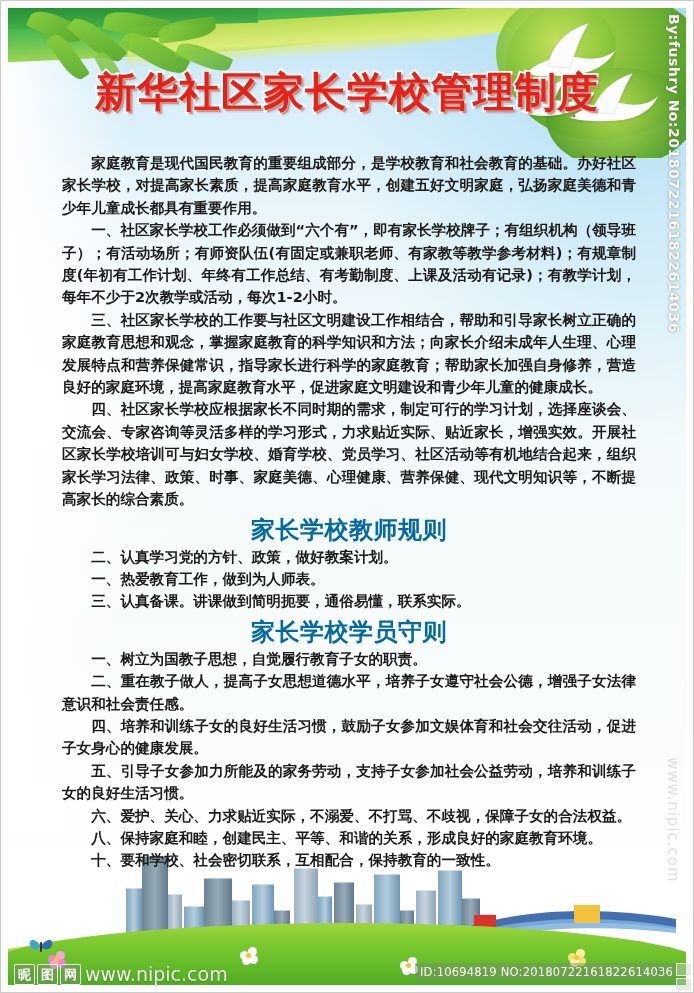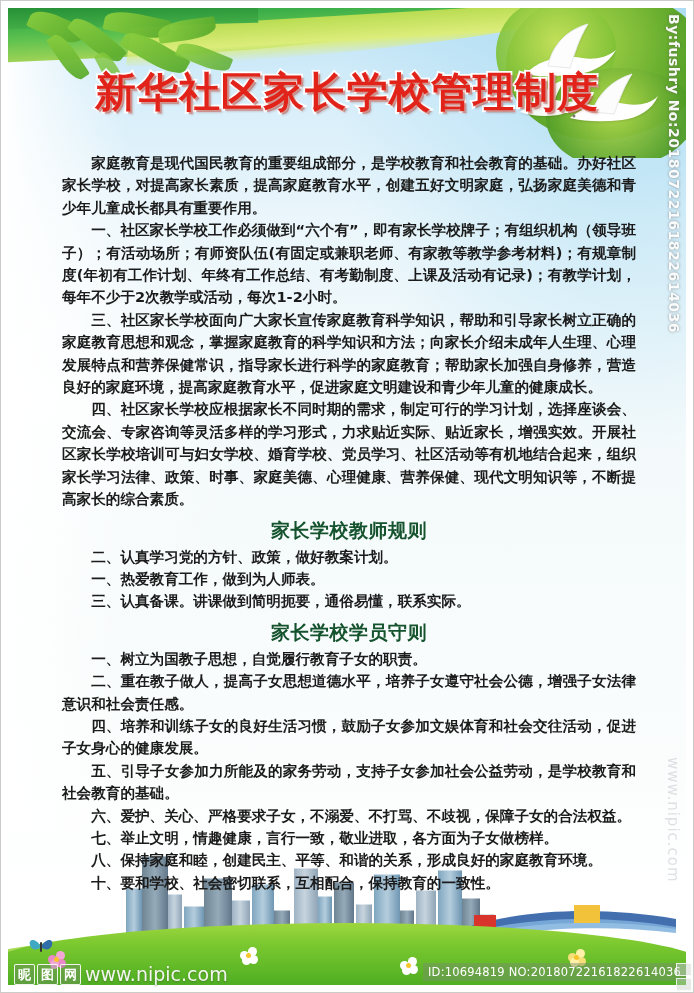--- a/index.html
+++ b/index.html
@@ -147,22 +147,22 @@
   }
   .para {
     margin: 0;
     text-indent: 2em;
     text-align: justify;
     font-weight: 700;
   }
   .section-head {
     margin: 6px 0 3px 0;
     text-align: center;
-    color: #14532d;
-    font-size: 19px;
+    color: #0369a1;
+    font-size: 24px;
     font-weight: 700;
     line-height: 26px;
     letter-spacing: 0.5px;
     text-indent: 0;
   }
 
   
   .bottom-scene {
     position: absolute;
     left: 8px; right: 8px; bottom: 8px;
@@ -265,21 +265,21 @@
   }
   .wm-url {
     font-size: 19px;
     font-weight: 400;
     color: rgba(255,255,255,0.92);
     text-shadow: 0 1px 2px rgba(60,80,40,0.5);
     font-family: "DejaVu Sans", "Liberation Sans", sans-serif;
   }
   .wm-id {
     position: absolute;
-    right: 8px; bottom: 12px;
+    right: 16px; bottom: 12px;
     z-index: 45;
     font-size: 11.5px;
     color: #ffffff;
     background: rgba(120,140,110,0.45);
     padding: 2px 5px;
     letter-spacing: 0.2px;
     font-family: "DejaVu Sans", "Liberation Sans", sans-serif;
   }
   .wm-corner-icons {
     position: absolute;
@@ -345,35 +345,34 @@
     </svg>
   </div>
 
   <div class="title-wrap">
     <div class="poster-title">新华社区家长学校管理制度</div>
   </div>
 
   <div class="content">
     <p class="para">家庭教育是现代国民教育的重要组成部分，是学校教育和社会教育的基础。办好社区家长学校，对提高家长素质，提高家庭教育水平，创建五好文明家庭，弘扬家庭美德和青少年儿童成长都具有重要作用。</p>
     <p class="para">一、社区家长学校工作必须做到“六个有”，即有家长学校牌子；有组织机构（领导班子）；有活动场所；有师资队伍(有固定或兼职老师、有家教等教学参考材料)；有规章制度(年初有工作计划、年终有工作总结、有考勤制度、上课及活动有记录)；有教学计划，每年不少于2次教学或活动，每次1-2小时。</p>
-    <p class="para">三、社区家长学校面向广大家长宣传家庭教育科学知识，帮助和引导家长树立正确的家庭教育思想和观念，掌握家庭教育的科学知识和方法；向家长介绍未成年人生理、心理发展特点和营养保健常识，指导家长进行科学的家庭教育；帮助家长加强自身修养，营造良好的家庭环境，提高家庭教育水平，促进家庭文明建设和青少年儿童的健康成长。</p>
+    <p class="para">三、社区家长学校的工作要与社区文明建设工作相结合，帮助和引导家长树立正确的家庭教育思想和观念，掌握家庭教育的科学知识和方法；向家长介绍未成年人生理、心理发展特点和营养保健常识，指导家长进行科学的家庭教育；帮助家长加强自身修养，营造良好的家庭环境，提高家庭教育水平，促进家庭文明建设和青少年儿童的健康成长。</p>
     <p class="para">四、社区家长学校应根据家长不同时期的需求，制定可行的学习计划，选择座谈会、交流会、专家咨询等灵活多样的学习形式，力求贴近实际、贴近家长，增强实效。开展社区家长学校培训可与妇女学校、婚育学校、党员学习、社区活动等有机地结合起来，组织家长学习法律、政策、时事、家庭美德、心理健康、营养保健、现代文明知识等，不断提高家长的综合素质。</p>
 
     <p class="section-head">家长学校教师规则</p>
     <p class="para">二、认真学习党的方针、政策，做好教案计划。</p>
     <p class="para">一、热爱教育工作，做到为人师表。</p>
     <p class="para">三、认真备课。讲课做到简明扼要，通俗易懂，联系实际。</p>
 
     <p class="section-head">家长学校学员守则</p>
     <p class="para">一、树立为国教子思想，自觉履行教育子女的职责。</p>
     <p class="para">二、重在教子做人，提高子女思想道德水平，培养子女遵守社会公德，增强子女法律意识和社会责任感。</p>
     <p class="para">四、培养和训练子女的良好生活习惯，鼓励子女参加文娱体育和社会交往活动，促进子女身心的健康发展。</p>
-    <p class="para">五、引导子女参加力所能及的家务劳动，支持子女参加社会公益劳动，是学校教育和社会教育的基础。</p>
-    <p class="para">六、爱护、关心、严格要求子女，不溺爱、不打骂、不歧视，保障子女的合法权益。</p>
-    <p class="para">七、举止文明，情趣健康，言行一致，敬业进取，各方面为子女做榜样。</p>
+    <p class="para">五、引导子女参加力所能及的家务劳动，支持子女参加社会公益劳动，培养和训练子女的良好生活习惯。</p>
+    <p class="para">六、爱护、关心、力求贴近实际，不溺爱、不打骂、不歧视，保障子女的合法权益。</p>
     <p class="para">八、保持家庭和睦，创建民主、平等、和谐的关系，形成良好的家庭教育环境。</p>
     <p class="para">十、要和学校、社会密切联系，互相配合，保持教育的一致性。</p>
 
   </div>
 
   <div class="bottom-scene">
     <div class="skyline">
       <div class="bldg blue" style="left:118px; width:16px; height:52px;"></div>
       <div class="bldg dark" style="left:134px; width:26px; height:84px;"></div>
       <div class="bldg" style="left:160px; width:14px; height:46px;"></div>

